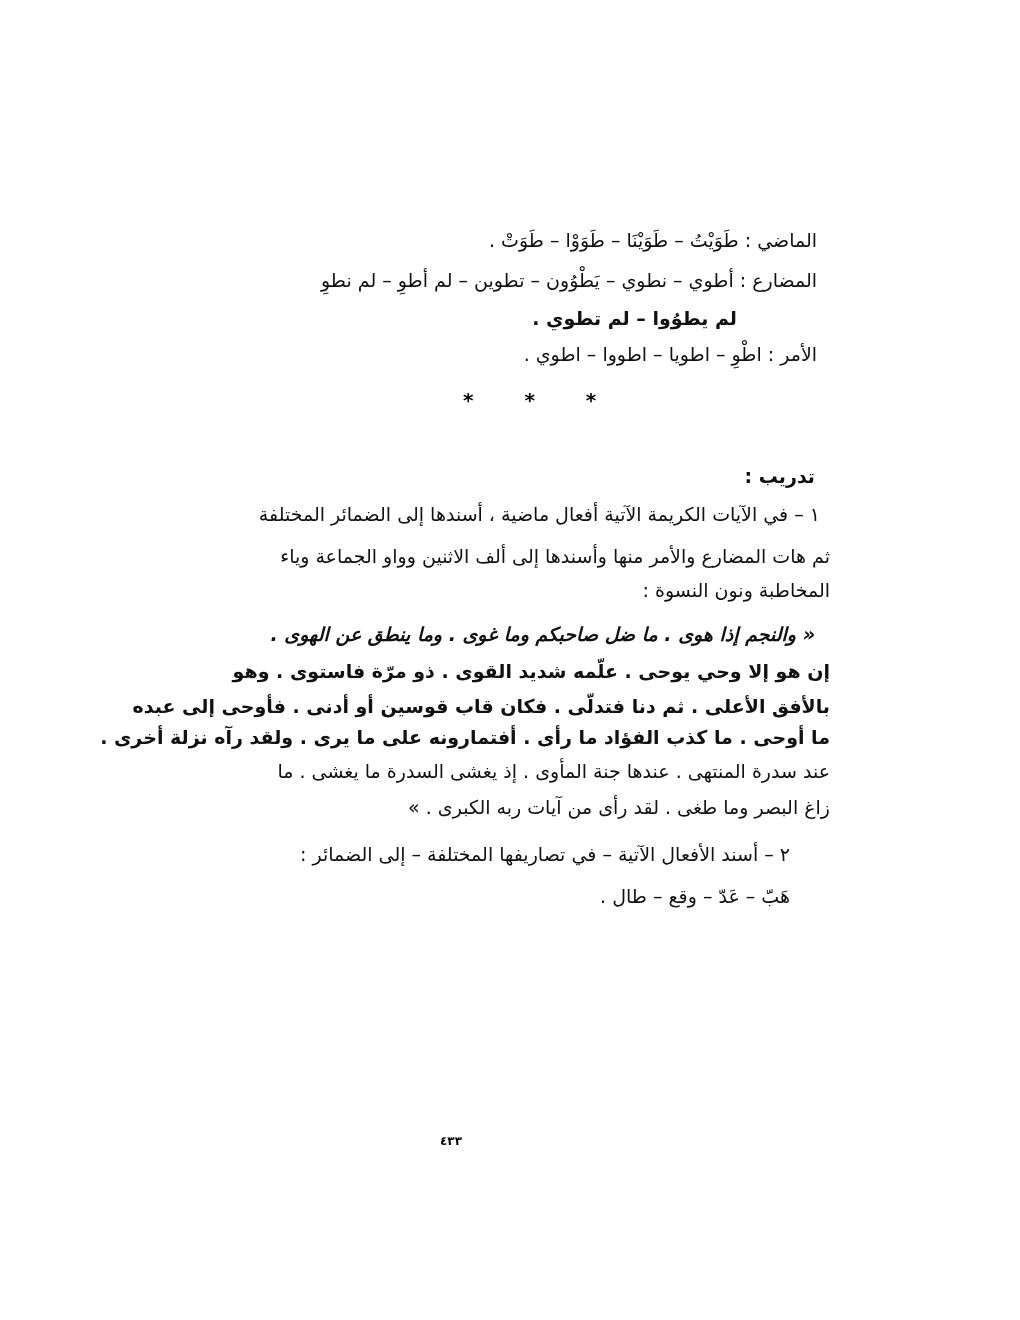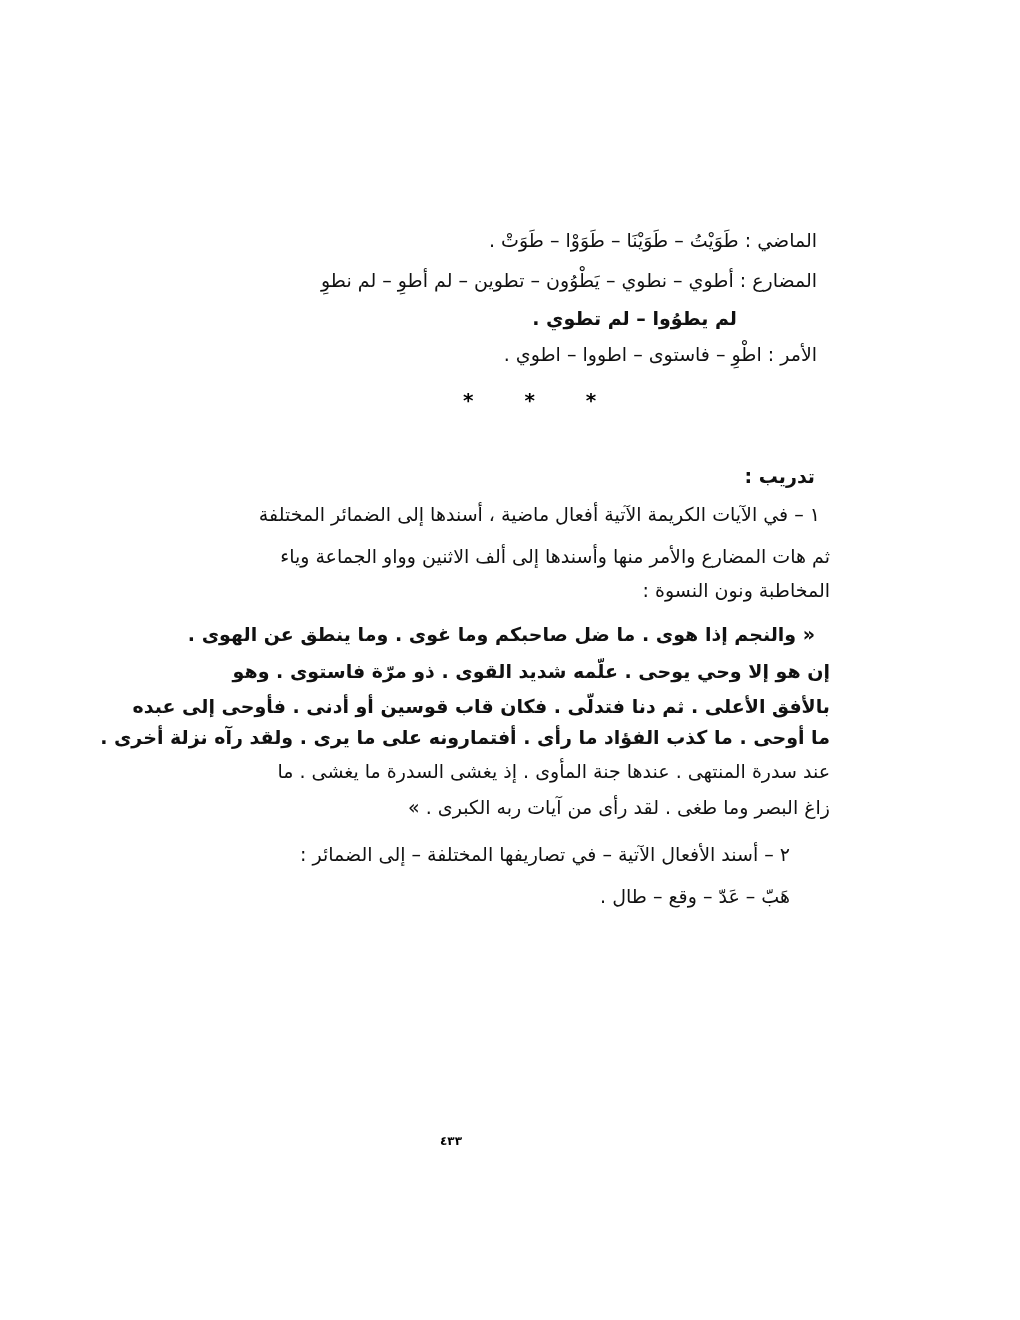--- a/index.html
+++ b/index.html
@@ -50,31 +50,31 @@
     }
   </style>
 </head>
 <body>
 
 <div class="page">
 
   <div class="line" style="right:203px; top:212px;">الماضي : طَوَيْتُ – طَوَيْنَا – طَوَوْا – طَوَتْ .</div>
   <div class="line" style="right:203px; top:252px;">المضارع : أطوي – نطوي – يَطْوُون – تطوين – لم أطوِ – لم نطوِ</div>
   <div class="line" style="right:283px; top:290px;font-weight:bold;">لم يطوُوا – لم تطوي .</div>
-  <div class="line" style="right:203px; top:326px;">الأمر : اطْوِ – فاستوى – اطووا – اطوي .</div>
+  <div class="line" style="right:203px; top:326px;">الأمر : اطْوِ – اطويا – اطووا – اطوي .</div>
 
   <div class="stars">* * *</div>
 
   <div class="line bold" style="right:205px; top:448px;">تدريب :</div>
 
   <div class="line" style="right:200px; top:486px;margin-left:32px;">١ – في الآيات الكريمة الآتية أفعال ماضية ، أسندها إلى الضمائر المختلفة</div>
   <div class="line" style="right:190px; top:528px;">ثم هات المضارع والأمر منها وأسندها إلى ألف الاثنين وواو الجماعة وياء</div>
   <div class="line" style="right:190px; top:562px;text-align:right;">المخاطبة ونون النسوة :</div>
 
-  <div class="line bold" style="right:205px; top:606px;">« والنجم إذا هوى . ما ضل صاحبكم وما غوى . وما ينطق عن الهوى .</div>
+  <div class="line bold" style="right:205px; top:606px;font-style:italic;">« والنجم إذا هوى . ما ضل صاحبكم وما غوى . وما ينطق عن الهوى .</div>
   <div class="line bold" style="right:190px; top:643px;">إن هو إلا وحي يوحى . علّمه شديد القوى . ذو مرّة فاستوى . وهو</div>
   <div class="line bold" style="right:190px; top:678px;margin-left:20px;">بالأفق الأعلى . ثم دنا فتدلّى . فكان قاب قوسين أو أدنى . فأوحى إلى عبده</div>
   <div class="line bold" style="right:190px; top:709px;">ما أوحى . ما كذب الفؤاد ما رأى . أفتمارونه على ما يرى . ولقد رآه نزلة أخرى .</div>
   <div class="line" style="right:190px; top:779px;">زاغ البصر وما طغى . لقد رأى من آيات ربه الكبرى . »</div>
   <div class="line" style="right:190px; top:743px;">عند سدرة المنتهى . عندها جنة المأوى . إذ يغشى السدرة ما يغشى . ما</div>
 
   <div class="line" style="right:230px; top:826px;">٢ – أسند الأفعال الآتية – في تصاريفها المختلفة – إلى الضمائر :</div>
   <div class="line" style="right:230px; top:868px;">هَبّ – عَدّ – وقع – طال .</div>
 
   <div class="page-number">٤٣٣</div>

